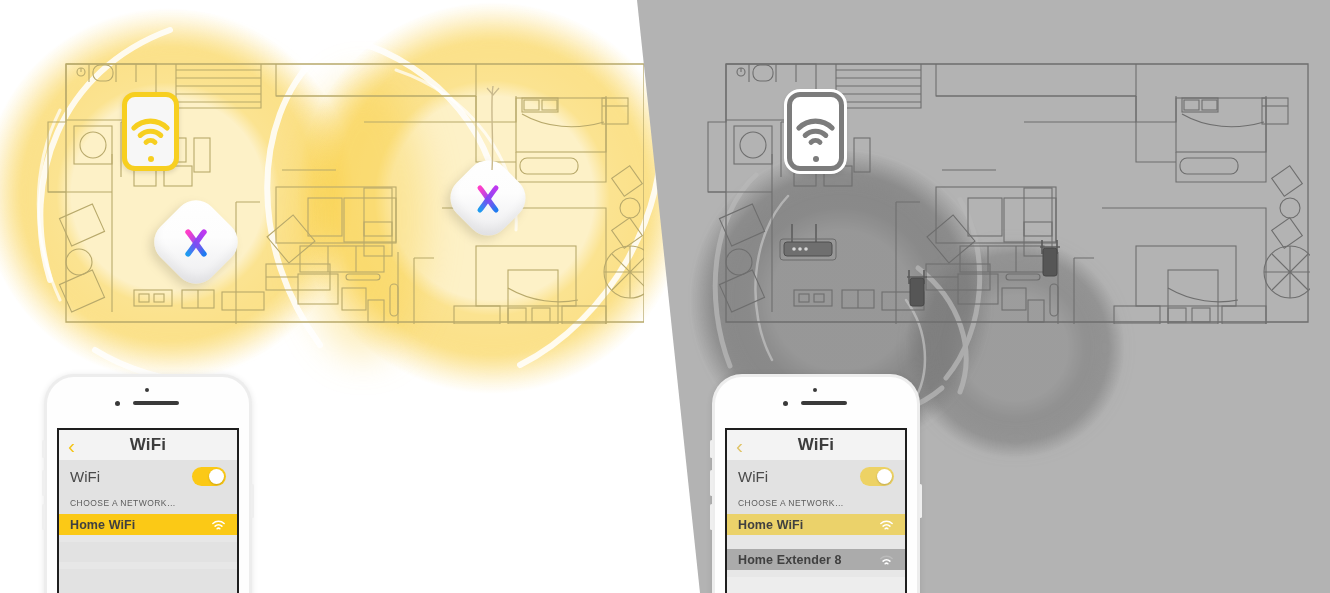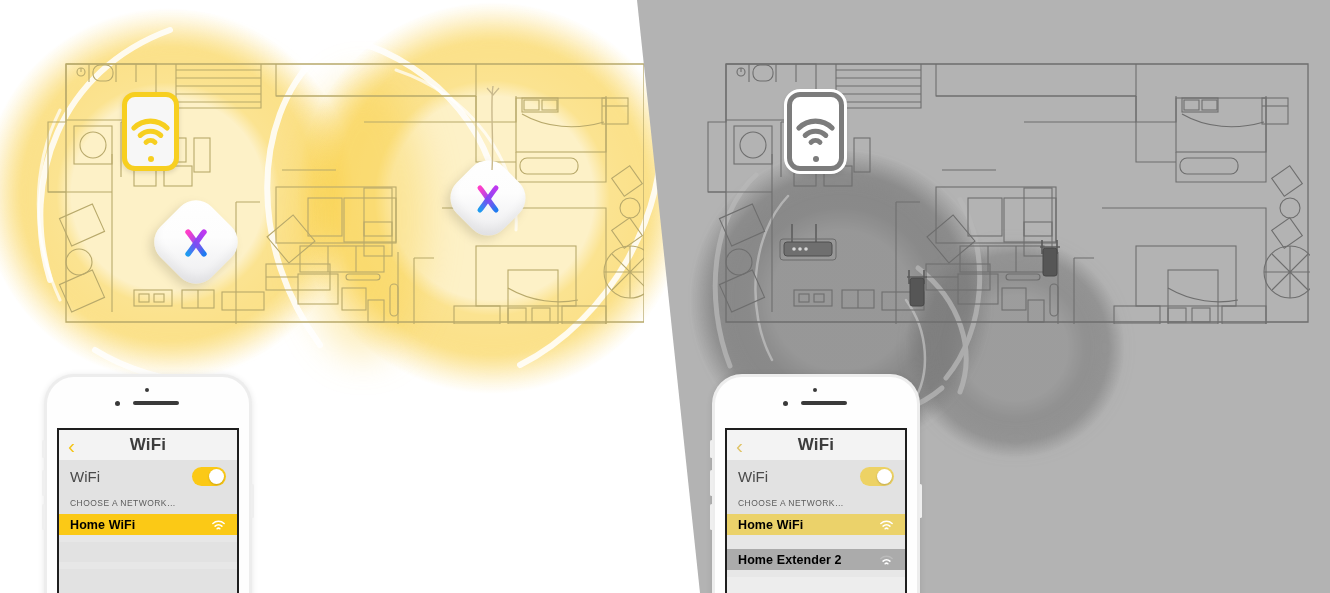--- a/index.html
+++ b/index.html
@@ -91,21 +91,21 @@
   .wifi-row .lbl { font-size: 15px; color: #4A4A4A; }
   .toggle { width: 34px; height: 19px; border-radius: 10px; position: relative; }
   .toggle .knob { position: absolute; top: 2px; right: 2px; width: 15px; height: 15px;
                   border-radius: 50%; background: #fff; box-shadow: 0 1px 2px rgba(0,0,0,.2); }
 
   .section-hdr { height: 22px; background: #E2E2E2; display: flex; align-items: center;
                  padding: 0 11px; font-size: 8.5px; letter-spacing: .45px; color: #5C5C5C; }
 
   .net-row { height: 21px; display: flex; align-items: center; justify-content: space-between;
              padding: 0 11px; }
-  .net-row .name { font-size: 12.5px; font-weight: 700; color: #000000; letter-spacing: .1px; }
+  .net-row .name { font-size: 12.5px; font-weight: 700; color: #404040; letter-spacing: .1px; }
   .net-row .sig  { width: 15px; height: 12px; }
   .net-gap { height: 7px; background: #E7E7E7; }
   .net-blank { background: #E2E2E2; }
 </style>
 </head>
 <body>
 
 <div id="stage">
 
   <div class="half" id="left-half">
@@ -491,21 +491,21 @@
             <path d="M5.5 9.6 A 6.6 6.6 0 0 1 14.5 9.6" stroke-width="2.1"></path>
             <path d="M8.2 13 A 2.8 2.8 0 0 1 11.8 13" stroke-width="2.1"></path>
           </g>
         </svg>
       </div>
       <div class="net-gap"></div>
 
       <div class="net-gap"></div>
 
       <div class="net-row" style="background:#ABABAB">
-        <span class="name">Home Extender 2</span>
+        <span class="name">Home Extender 8</span>
         <svg class="sig" viewBox="0 0 20 16">
           <g fill="none" stroke="#FFFFFF" stroke-linecap="round">
             <path d="M2.5 6 A 11 11 0 0 1 17.5 6" stroke-width="2.1" opacity=".2"></path>
             <path d="M5.5 9.6 A 6.6 6.6 0 0 1 14.5 9.6" stroke-width="2.1"></path>
             <path d="M8.2 13 A 2.8 2.8 0 0 1 11.8 13" stroke-width="2.1"></path>
           </g>
         </svg>
       </div>
       <div class="net-gap"></div>
     </div>

